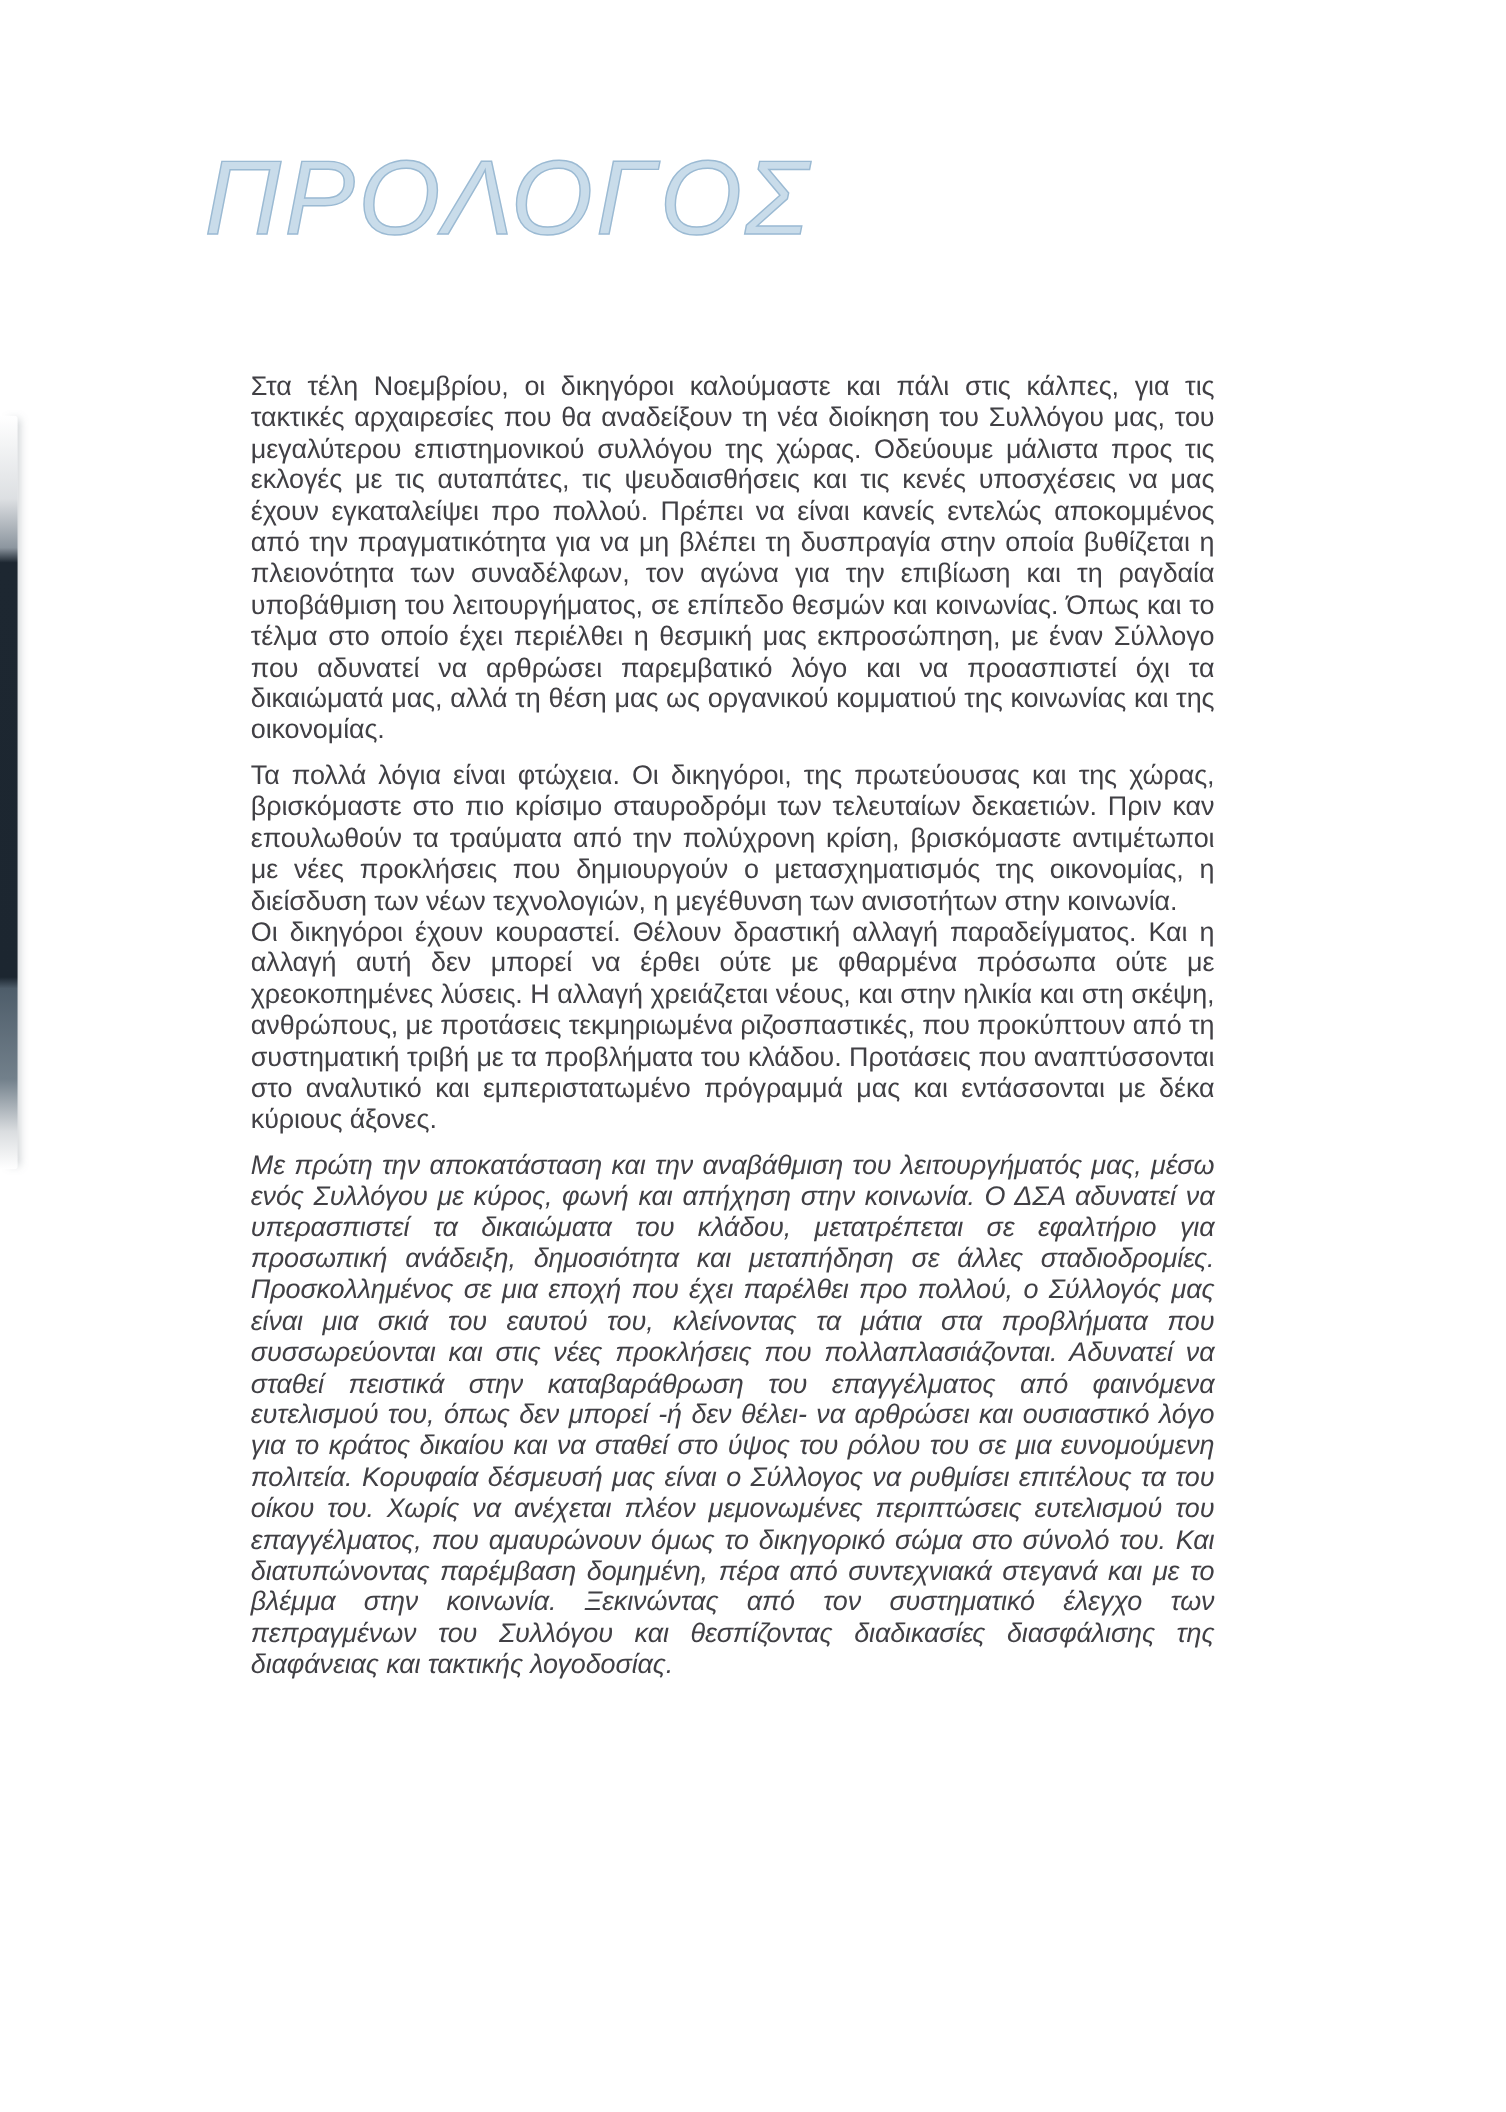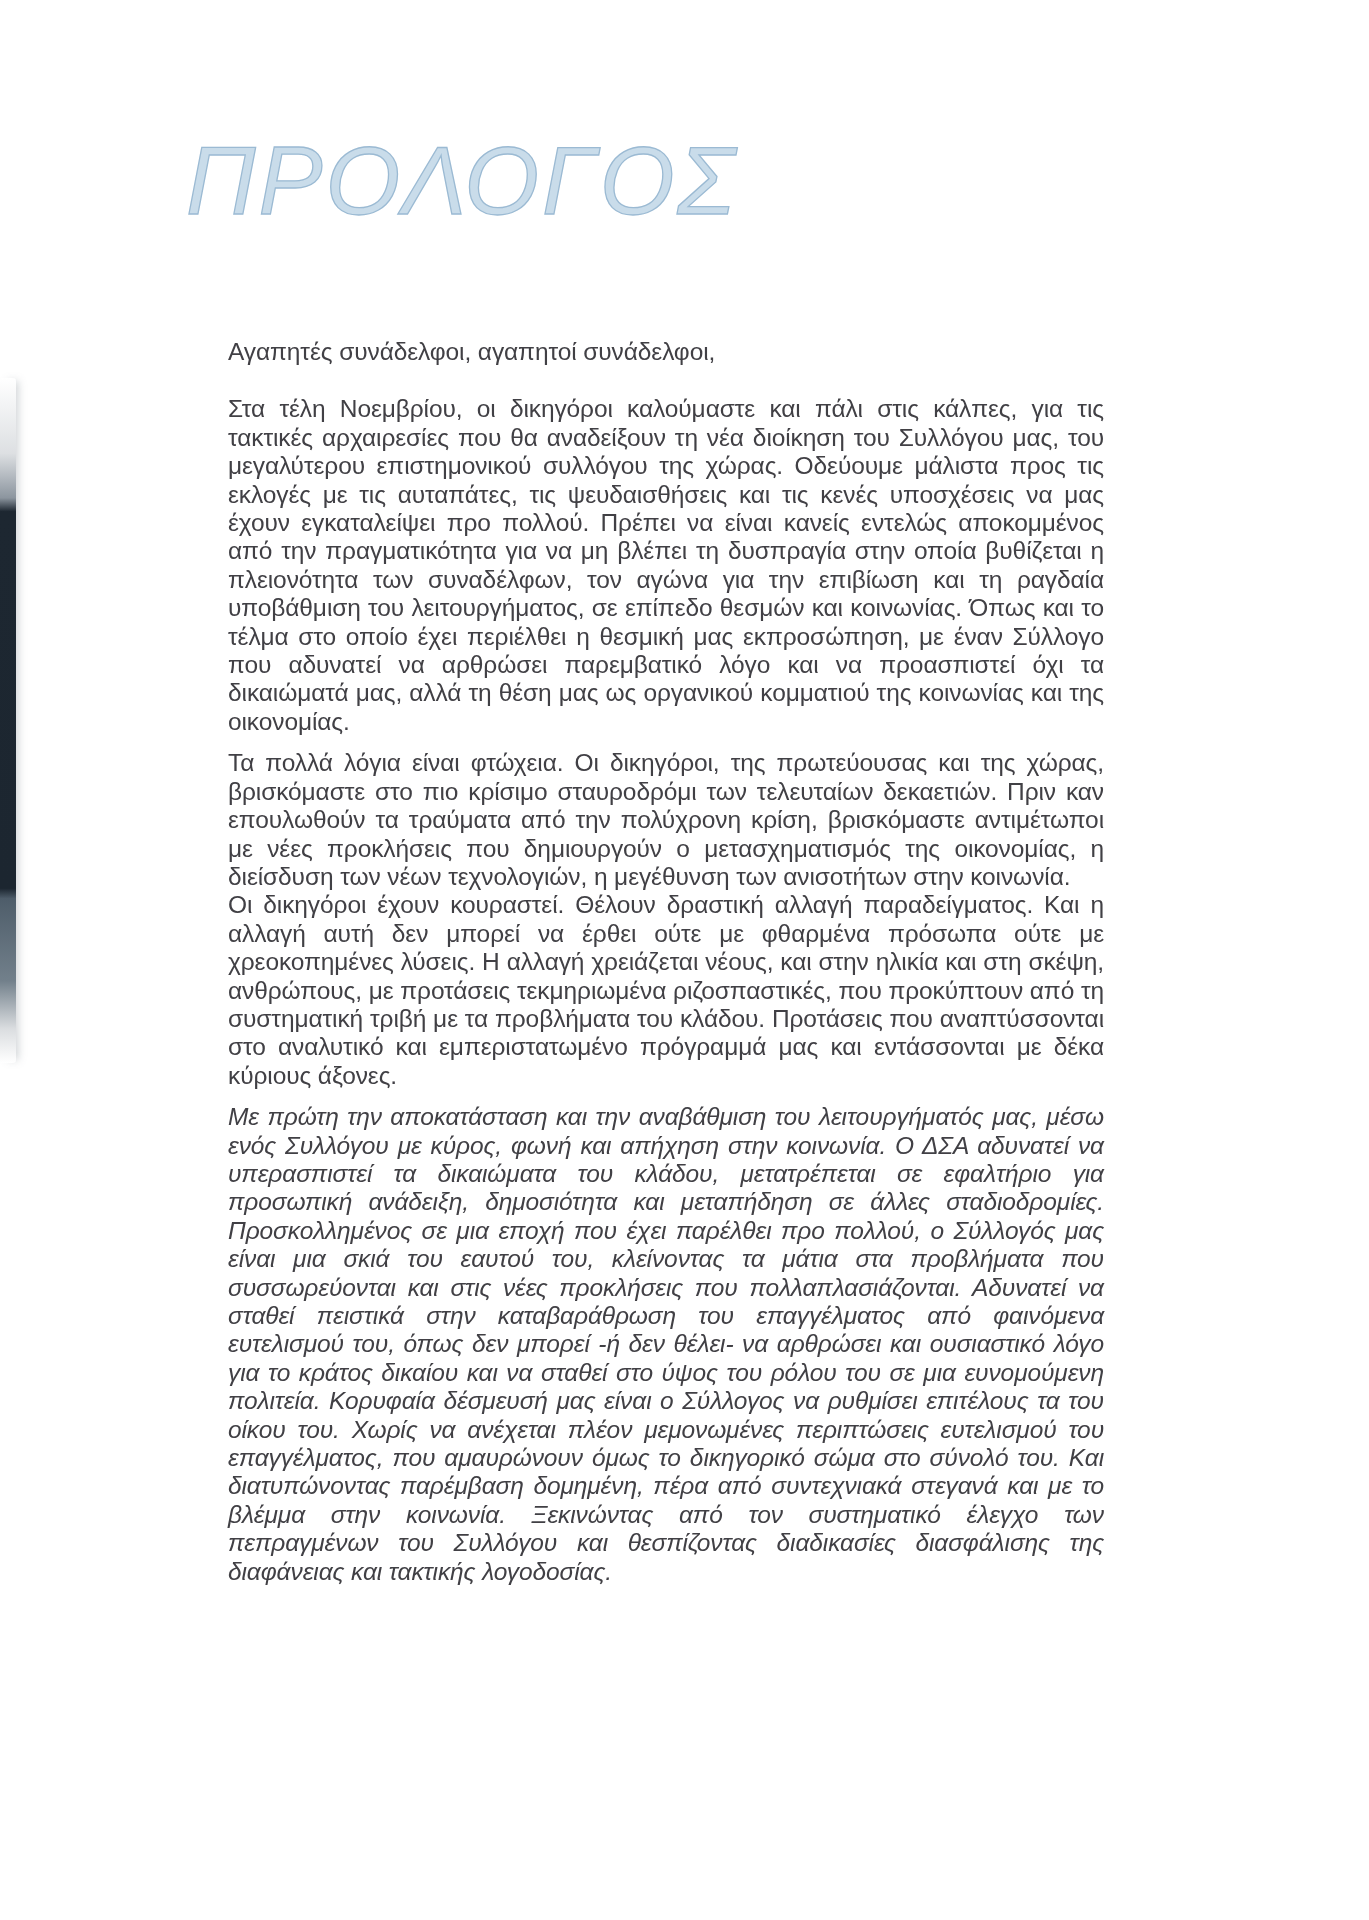--- a/index.html
+++ b/index.html
@@ -81,21 +81,20 @@
 </head>
 <body>
 
 <div class="page">
 
   <div class="scan-edge"></div>
 
   <h1 class="title">ΠΡΟΛΟΓΟΣ</h1>
 
   <div class="body-text">
-    <p class="greeting">Αγαπητές συνάδελφοι, αγαπητοί συνάδελφοι,</p>
     <div id="paragraphs">
         <p class="para">Στα τέλη Νοεμβρίου, οι δικηγόροι καλούμαστε και πάλι στις κάλπες, για τις τακτικές αρχαιρεσίες που θα αναδείξουν τη νέα διοίκηση του Συλλόγου μας, του μεγαλύτερου επιστημονικού συλλόγου της χώρας. Οδεύουμε μάλιστα προς τις εκλογές με τις αυταπάτες, τις ψευδαισθήσεις και τις κενές υποσχέσεις να μας έχουν εγκαταλείψει προ πολλού. Πρέπει να είναι κανείς εντελώς αποκομμένος από την πραγματικότητα για να μη βλέπει τη δυσπραγία στην οποία βυθίζεται η πλειονότητα των συναδέλφων, τον αγώνα για την επιβίωση και τη ραγδαία υποβάθμιση του λειτουργήματος, σε επίπεδο θεσμών και κοινωνίας. Όπως και το τέλμα στο οποίο έχει περιέλθει η θεσμική μας εκπροσώπηση, με έναν Σύλλογο που αδυνατεί να αρθρώσει παρεμβατικό λόγο και να προασπιστεί όχι τα δικαιώματά μας, αλλά τη θέση μας ως οργανικού κομματιού της κοινωνίας και της οικονομίας.</p>
         <p class="para">Τα πολλά λόγια είναι φτώχεια. Οι δικηγόροι, της πρωτεύουσας και της χώρας, βρισκόμαστε στο πιο κρίσιμο σταυροδρόμι των τελευταίων δεκαετιών. Πριν καν επουλωθούν τα τραύματα από την πολύχρονη κρίση, βρισκόμαστε αντιμέτωποι με νέες προκλήσεις που δημιουργούν ο μετασχηματισμός της οικονομίας, η διείσδυση των νέων τεχνολογιών, η μεγέθυνση των ανισοτήτων στην κοινωνία.<br>Οι δικηγόροι έχουν κουραστεί. Θέλουν δραστική αλλαγή παραδείγματος. Και η αλλαγή αυτή δεν μπορεί να έρθει ούτε με φθαρμένα πρόσωπα ούτε με χρεοκοπημένες λύσεις. Η αλλαγή χρειάζεται νέους, και στην ηλικία και στη σκέψη, ανθρώπους, με προτάσεις τεκμηριωμένα ριζοσπαστικές, που προκύπτουν από τη συστηματική τριβή με τα προβλήματα του κλάδου. Προτάσεις που αναπτύσσονται στο αναλυτικό και εμπεριστατωμένο πρόγραμμά μας και εντάσσονται με δέκα κύριους άξονες.</p>
         <p class="para">Με πρώτη την αποκατάσταση και την αναβάθμιση του λειτουργήματός μας, μέσω ενός Συλλόγου με κύρος, φωνή και απήχηση στην κοινωνία. Ο ΔΣΑ αδυνατεί να υπερασπιστεί τα δικαιώματα του κλάδου, μετατρέπεται σε εφαλτήριο για προσωπική ανάδειξη, δημοσιότητα και μεταπήδηση σε άλλες σταδιοδρομίες. Προσκολλημένος σε μια εποχή που έχει παρέλθει προ πολλού, ο Σύλλογός μας είναι μια σκιά του εαυτού του, κλείνοντας τα μάτια στα προβλήματα που συσσωρεύονται και στις νέες προκλήσεις που πολλαπλασιάζονται. Αδυνατεί να σταθεί πειστικά στην καταβαράθρωση του επαγγέλματος από φαινόμενα ευτελισμού του, όπως δεν μπορεί -ή δεν θέλει- να αρθρώσει και ουσιαστικό λόγο για το κράτος δικαίου και να σταθεί στο ύψος του ρόλου του σε μια ευνομούμενη πολιτεία. Κορυφαία δέσμευσή μας είναι ο Σύλλογος να ρυθμίσει επιτέλους τα του οίκου του. Χωρίς να ανέχεται πλέον μεμονωμένες περιπτώσεις ευτελισμού του επαγγέλματος, που αμαυρώνουν όμως το δικηγορικό σώμα στο σύνολό του. Και διατυπώνοντας παρέμβαση δομημένη, πέρα από συντεχνιακά στεγανά και με το βλέμμα στην κοινωνία. Ξεκινώντας από τον συστηματικό έλεγχο των πεπραγμένων του Συλλόγου και θεσπίζοντας διαδικασίες διασφάλισης της διαφάνειας και τακτικής λογοδοσίας.</p>
       </div>
   </div>
 
 </div>
 
 </body></html>

